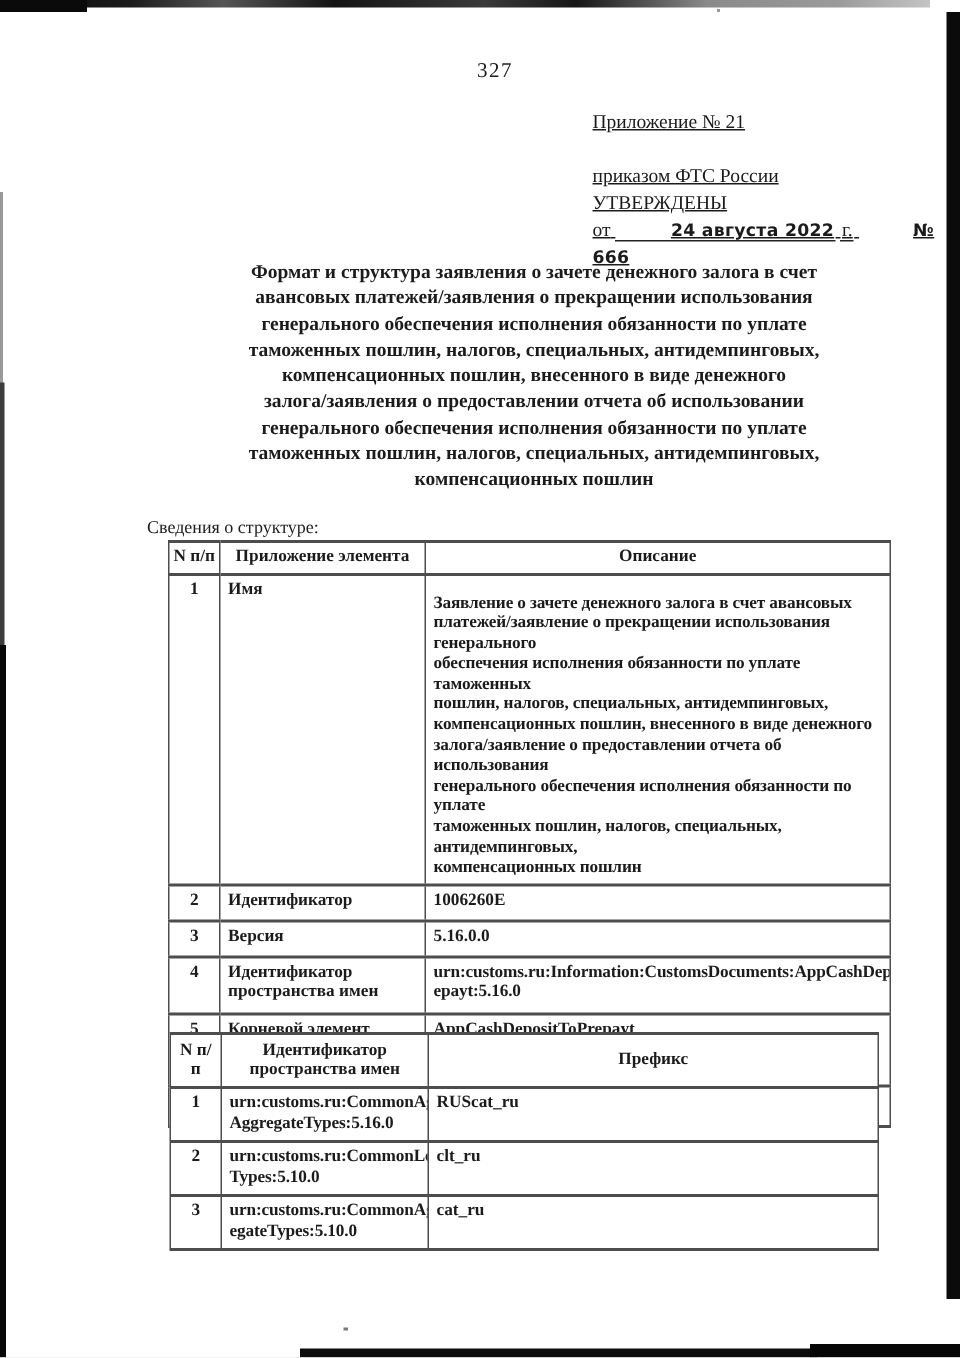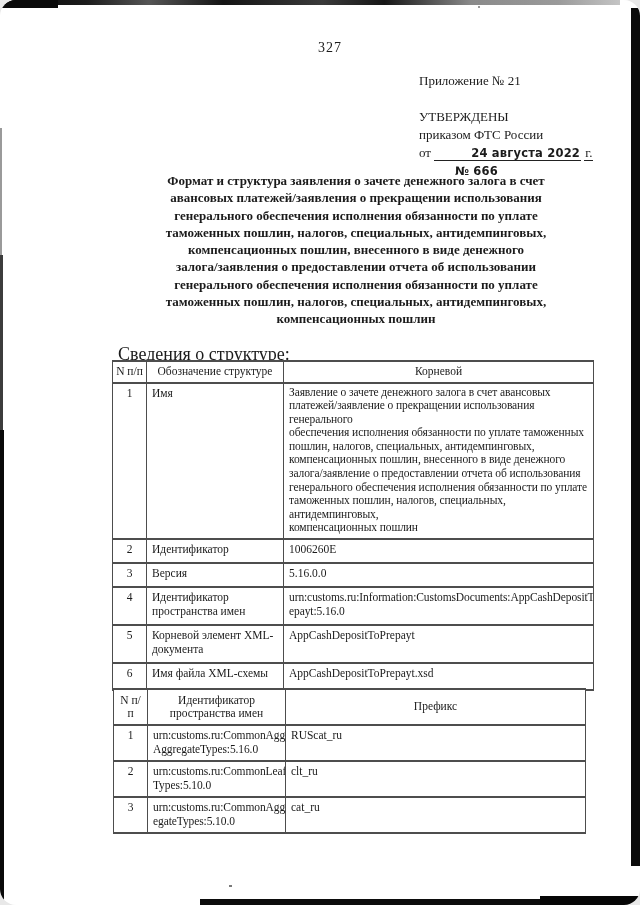--- a/index.html
+++ b/index.html
@@ -1,61 +1,61 @@
 <!DOCTYPE html>
 <html><head>
 <meta charset="utf-8">
 <style>
   html,body{margin:0;padding:0;background:#e8e8e8;}
   #page{
     position:relative; width:640px; height:905px; background:#ffffff;
-    font-family:"Liberation Serif", serif; color:#1b1b1b; overflow:hidden;border-radius:16px;
+    font-family:"Liberation Serif", serif; color:#1b1b1b; overflow:hidden;
   }
   .abs{position:absolute;}
   .pre{white-space:pre-line;}
 
   
   .art{position:absolute; pointer-events:none;}
   #art-top{left:0;top:0;width:620px;height:5px;
     background:linear-gradient(90deg,#050505 0%,#1c1c1c 14%,#555 24%,#141414 36%,#3a3a3a 52%,#161616 62%,#8a8a8a 76%,#9a9a9a 90%,#c4c4c4 100%);}
   #art-top-left{left:0;top:0;width:58px;height:8px;background:#0a0a0a;}
   #art-right{left:631px;top:8px;width:9px;height:858px;background:#0b0b0b;}
   #art-left-thin{left:0;top:128px;width:2px;height:128px;background:#9a9a9a;}
   #art-left-mid{left:0;top:255px;width:3px;height:178px;background:#3c3c3c;}
   #art-left-bottom{left:0;top:430px;width:4px;height:475px;background:#090909;}
   #art-bottom-1{left:200px;top:899px;width:345px;height:6px;background:#0c0c0c;}
   #art-bottom-2{left:540px;top:896px;width:100px;height:9px;background:#060606;}
   #art-dot-1{left:229px;top:885px;width:3px;height:2px;background:#7a7a7a;}
   #art-dot-2{left:478px;top:6px;width:2px;height:2px;background:#999;}
 
   #page-number{left:318px;top:40px;font-size:14px;letter-spacing:1px;}
 
-  #approval-block{left:419px;top:72px;font-size:13px;line-height:18px;}
+  #approval-block{left:395px;top:72px;font-size:13px;line-height:18px;text-decoration:underline;}
   #annex-line{margin-bottom:18px;}
   .u{border-bottom:1.4px solid #222;padding:0 1px;}
   .fill{font-family:"DejaVu Sans", sans-serif;font-size:11.5px;font-weight:600;letter-spacing:0.2px;margin-left:36px;}
 
   #doc-title{left:115px;top:172px;width:482px;text-align:center;
     font-weight:bold;font-size:13px;line-height:17.3px;}
 
-  .caption{left:118px;font-size:18px;}
+  .caption{left:98px;font-size:12px;}
   #caption-structure{top:344px;}
   #caption-namespaces{top:662px;}
 
   table.doc{border-collapse:collapse;table-layout:fixed;background:#fff;}
   table.doc td, table.doc th{
     border:1.5px solid #4d4d4d;border-top-width:2px;border-bottom-width:2px;
-    font-size:11.5px;font-weight:normal;vertical-align:top;padding:3px 5px;
+    font-size:11.5px;font-weight:bold;vertical-align:top;padding:3px 5px;
     overflow:hidden;line-height:13.5px;
   }
   table.doc th{text-align:center;vertical-align:middle;}
   td.num{text-align:center;}
   #structure-table{left:112px;top:360px;width:481px;}
   #namespaces-table{left:113px;top:688px;width:472px;}
-  #structure-table td.desc{line-height:13.6px;padding-top:2px;}
+  #structure-table td.desc{line-height:13.6px;padding-top:12px;}
   .mono-ish{letter-spacing:-0.1px;}
 </style>
 </head>
 <body>
 
 <div id="page">
 
   <div class="art" id="art-top"></div>
   <div class="art" id="art-top-left"></div>
   <div class="art" id="art-right"></div>
@@ -64,22 +64,22 @@
   <div class="art" id="art-left-bottom"></div>
   <div class="art" id="art-bottom-1"></div>
   <div class="art" id="art-bottom-2"></div>
   <div class="art" id="art-dot-1"></div>
   <div class="art" id="art-dot-2"></div>
 
   <div class="abs" id="page-number">327</div>
 
   <div class="abs" id="approval-block">
     <div id="annex-line">Приложение № 21</div>
+    <div>приказом ФТС России</div>
     <div>УТВЕРЖДЕНЫ</div>
-    <div>приказом ФТС России</div>
     <div>
       <span>от</span> <span class="u"><span class="fill">24 августа 2022</span></span>
       <span class="u">г.</span>
       <span class="fill">№ 666</span>
     </div>
   </div>
 
   <div class="abs pre" id="doc-title">Формат и структура заявления о зачете денежного залога в счет
 авансовых платежей/заявления о прекращении использования
 генерального обеспечения исполнения обязанности по уплате
@@ -94,22 +94,22 @@
 
   <table class="doc abs" id="structure-table">
     <colgroup>
         <col style="width:34px">
         <col style="width:137px">
         <col style="width:310px">
       </colgroup>
     <tbody>
         <tr>
       <th style="height:17px;padding:1px">N п/п</th>
-      <th>Обозначение структуре</th>
-      <th>Корневой</th>
+      <th>Приложение элемента</th>
+      <th>Описание</th>
     </tr>
     <tr>
       <td class="num" style="height:122px">1</td>
       <td class="pre">Имя</td>
       <td class="pre desc mono-ish">Заявление о зачете денежного залога в счет авансовых
 платежей/заявление о прекращении использования генерального
 обеспечения исполнения обязанности по уплате таможенных
 пошлин, налогов, специальных, антидемпинговых,
 компенсационных пошлин, внесенного в виде денежного
 залога/заявление о предоставлении отчета об использования

